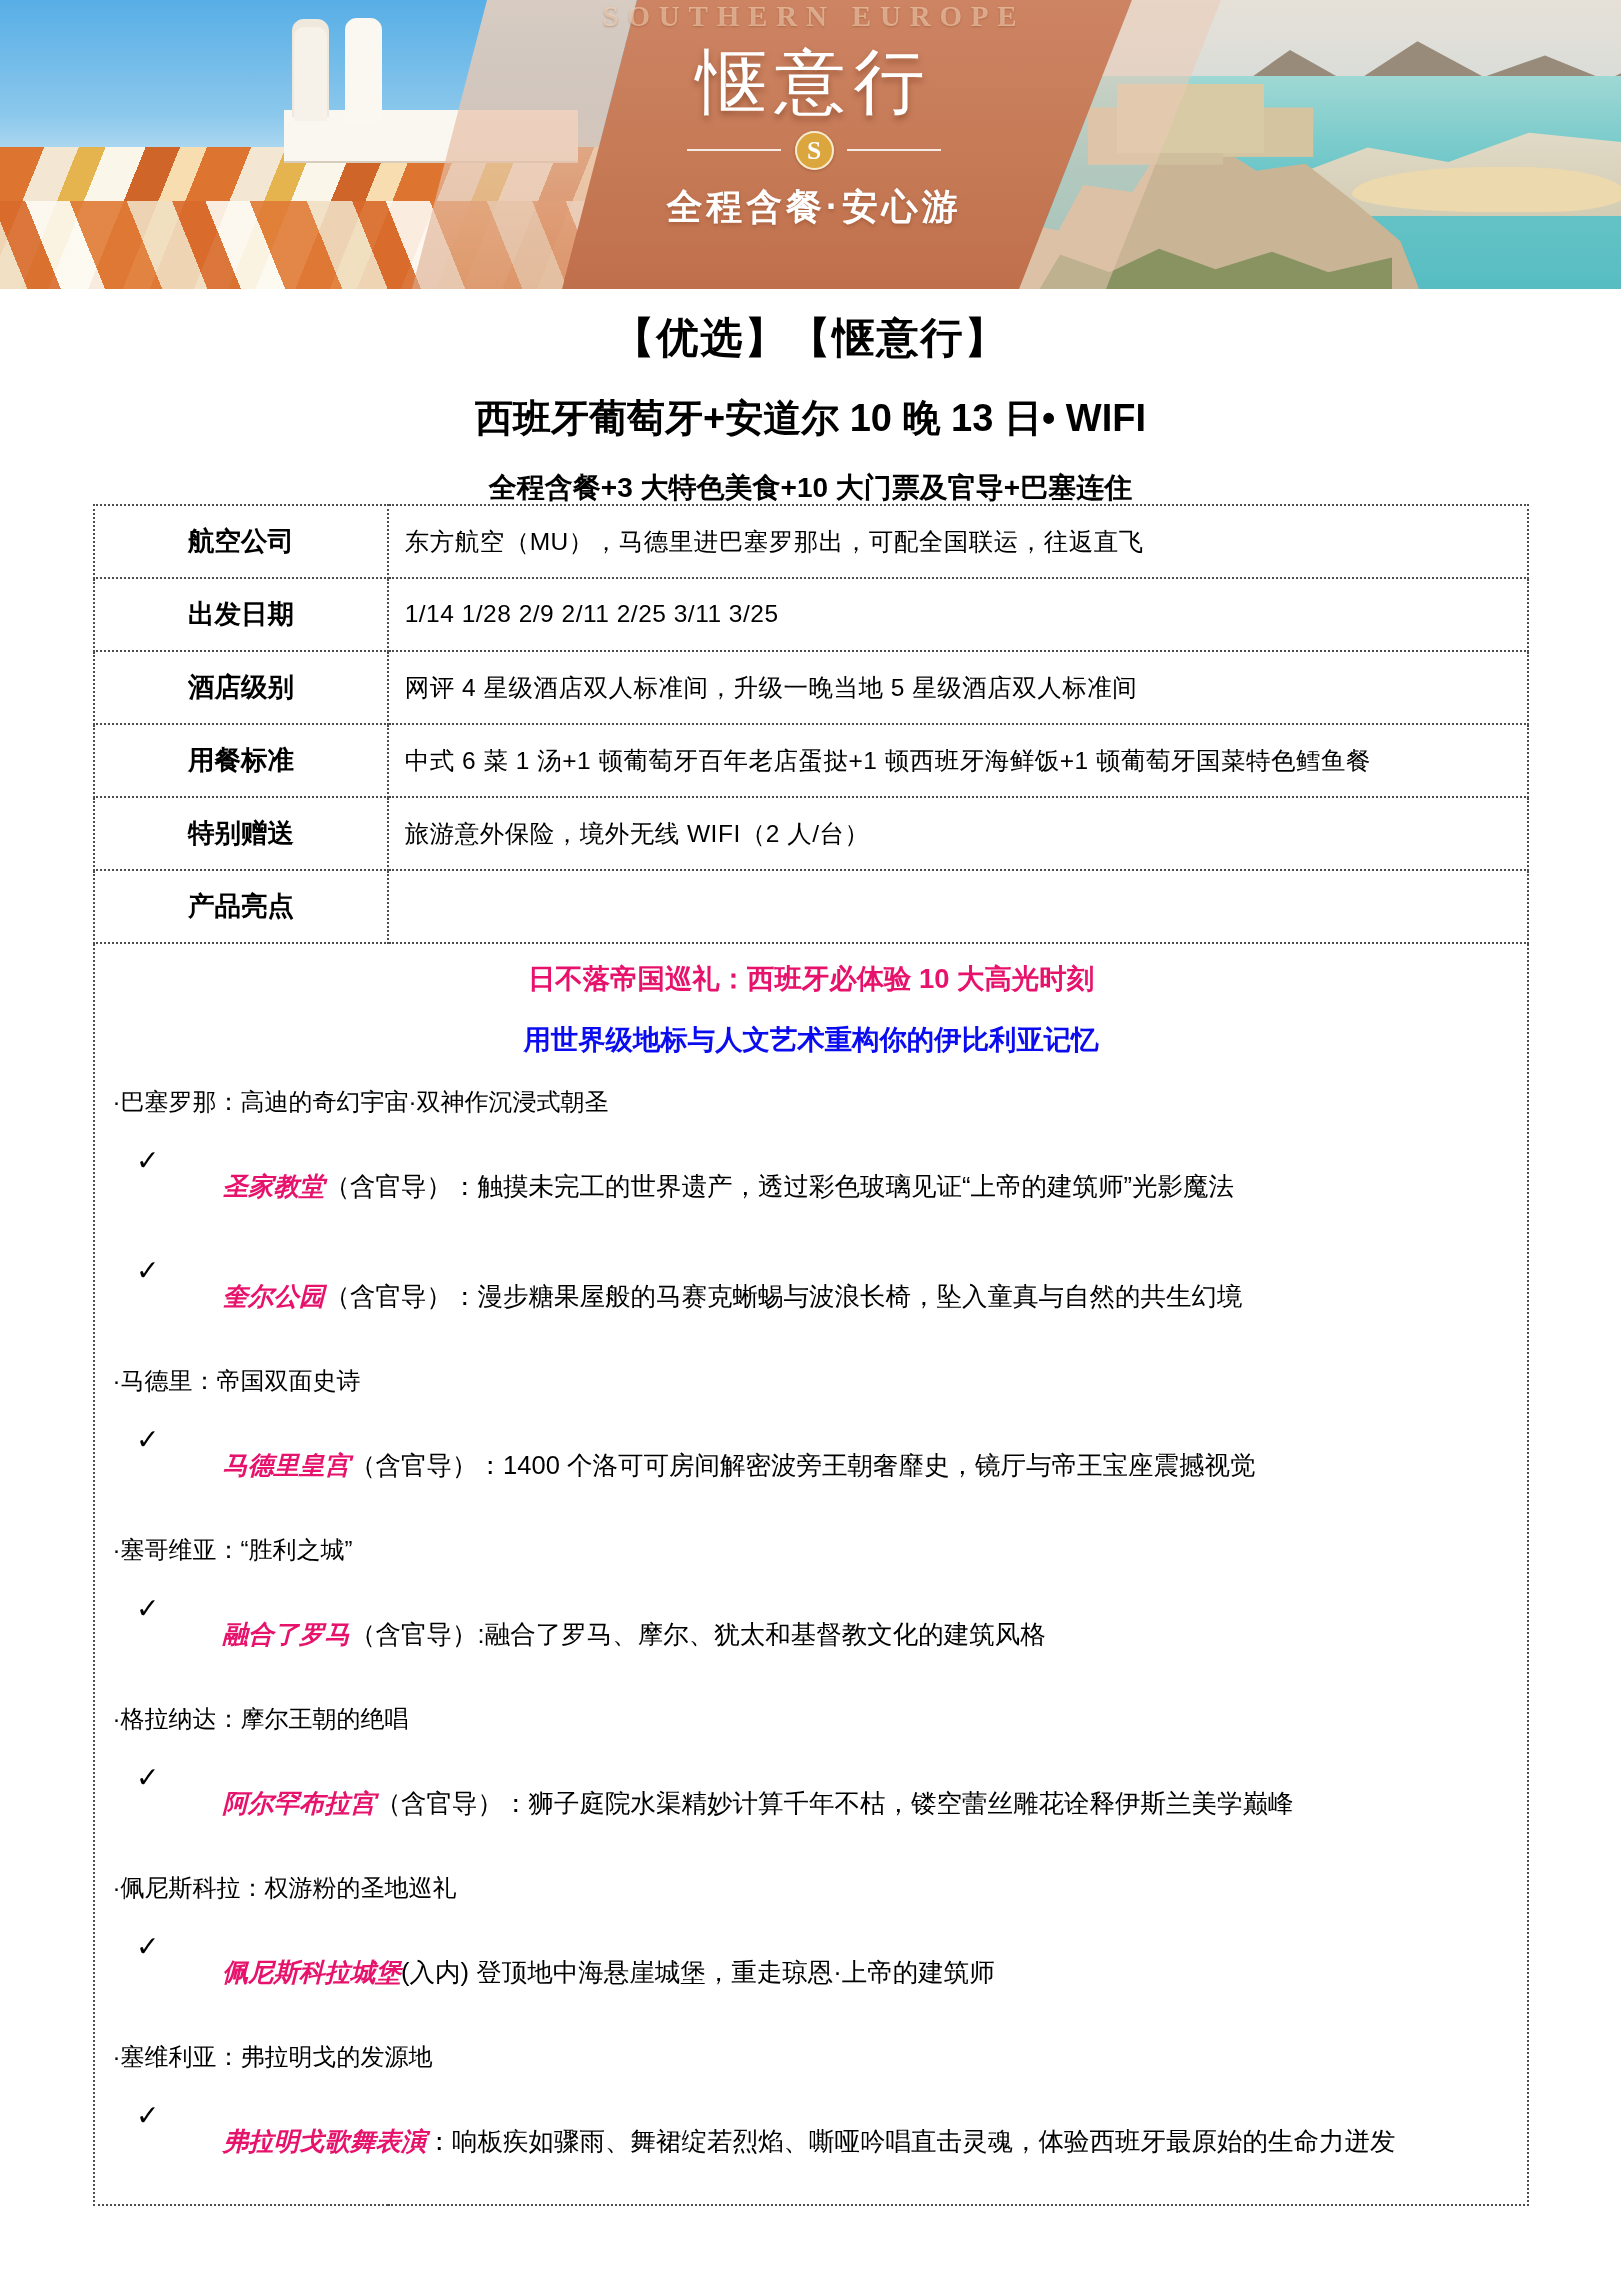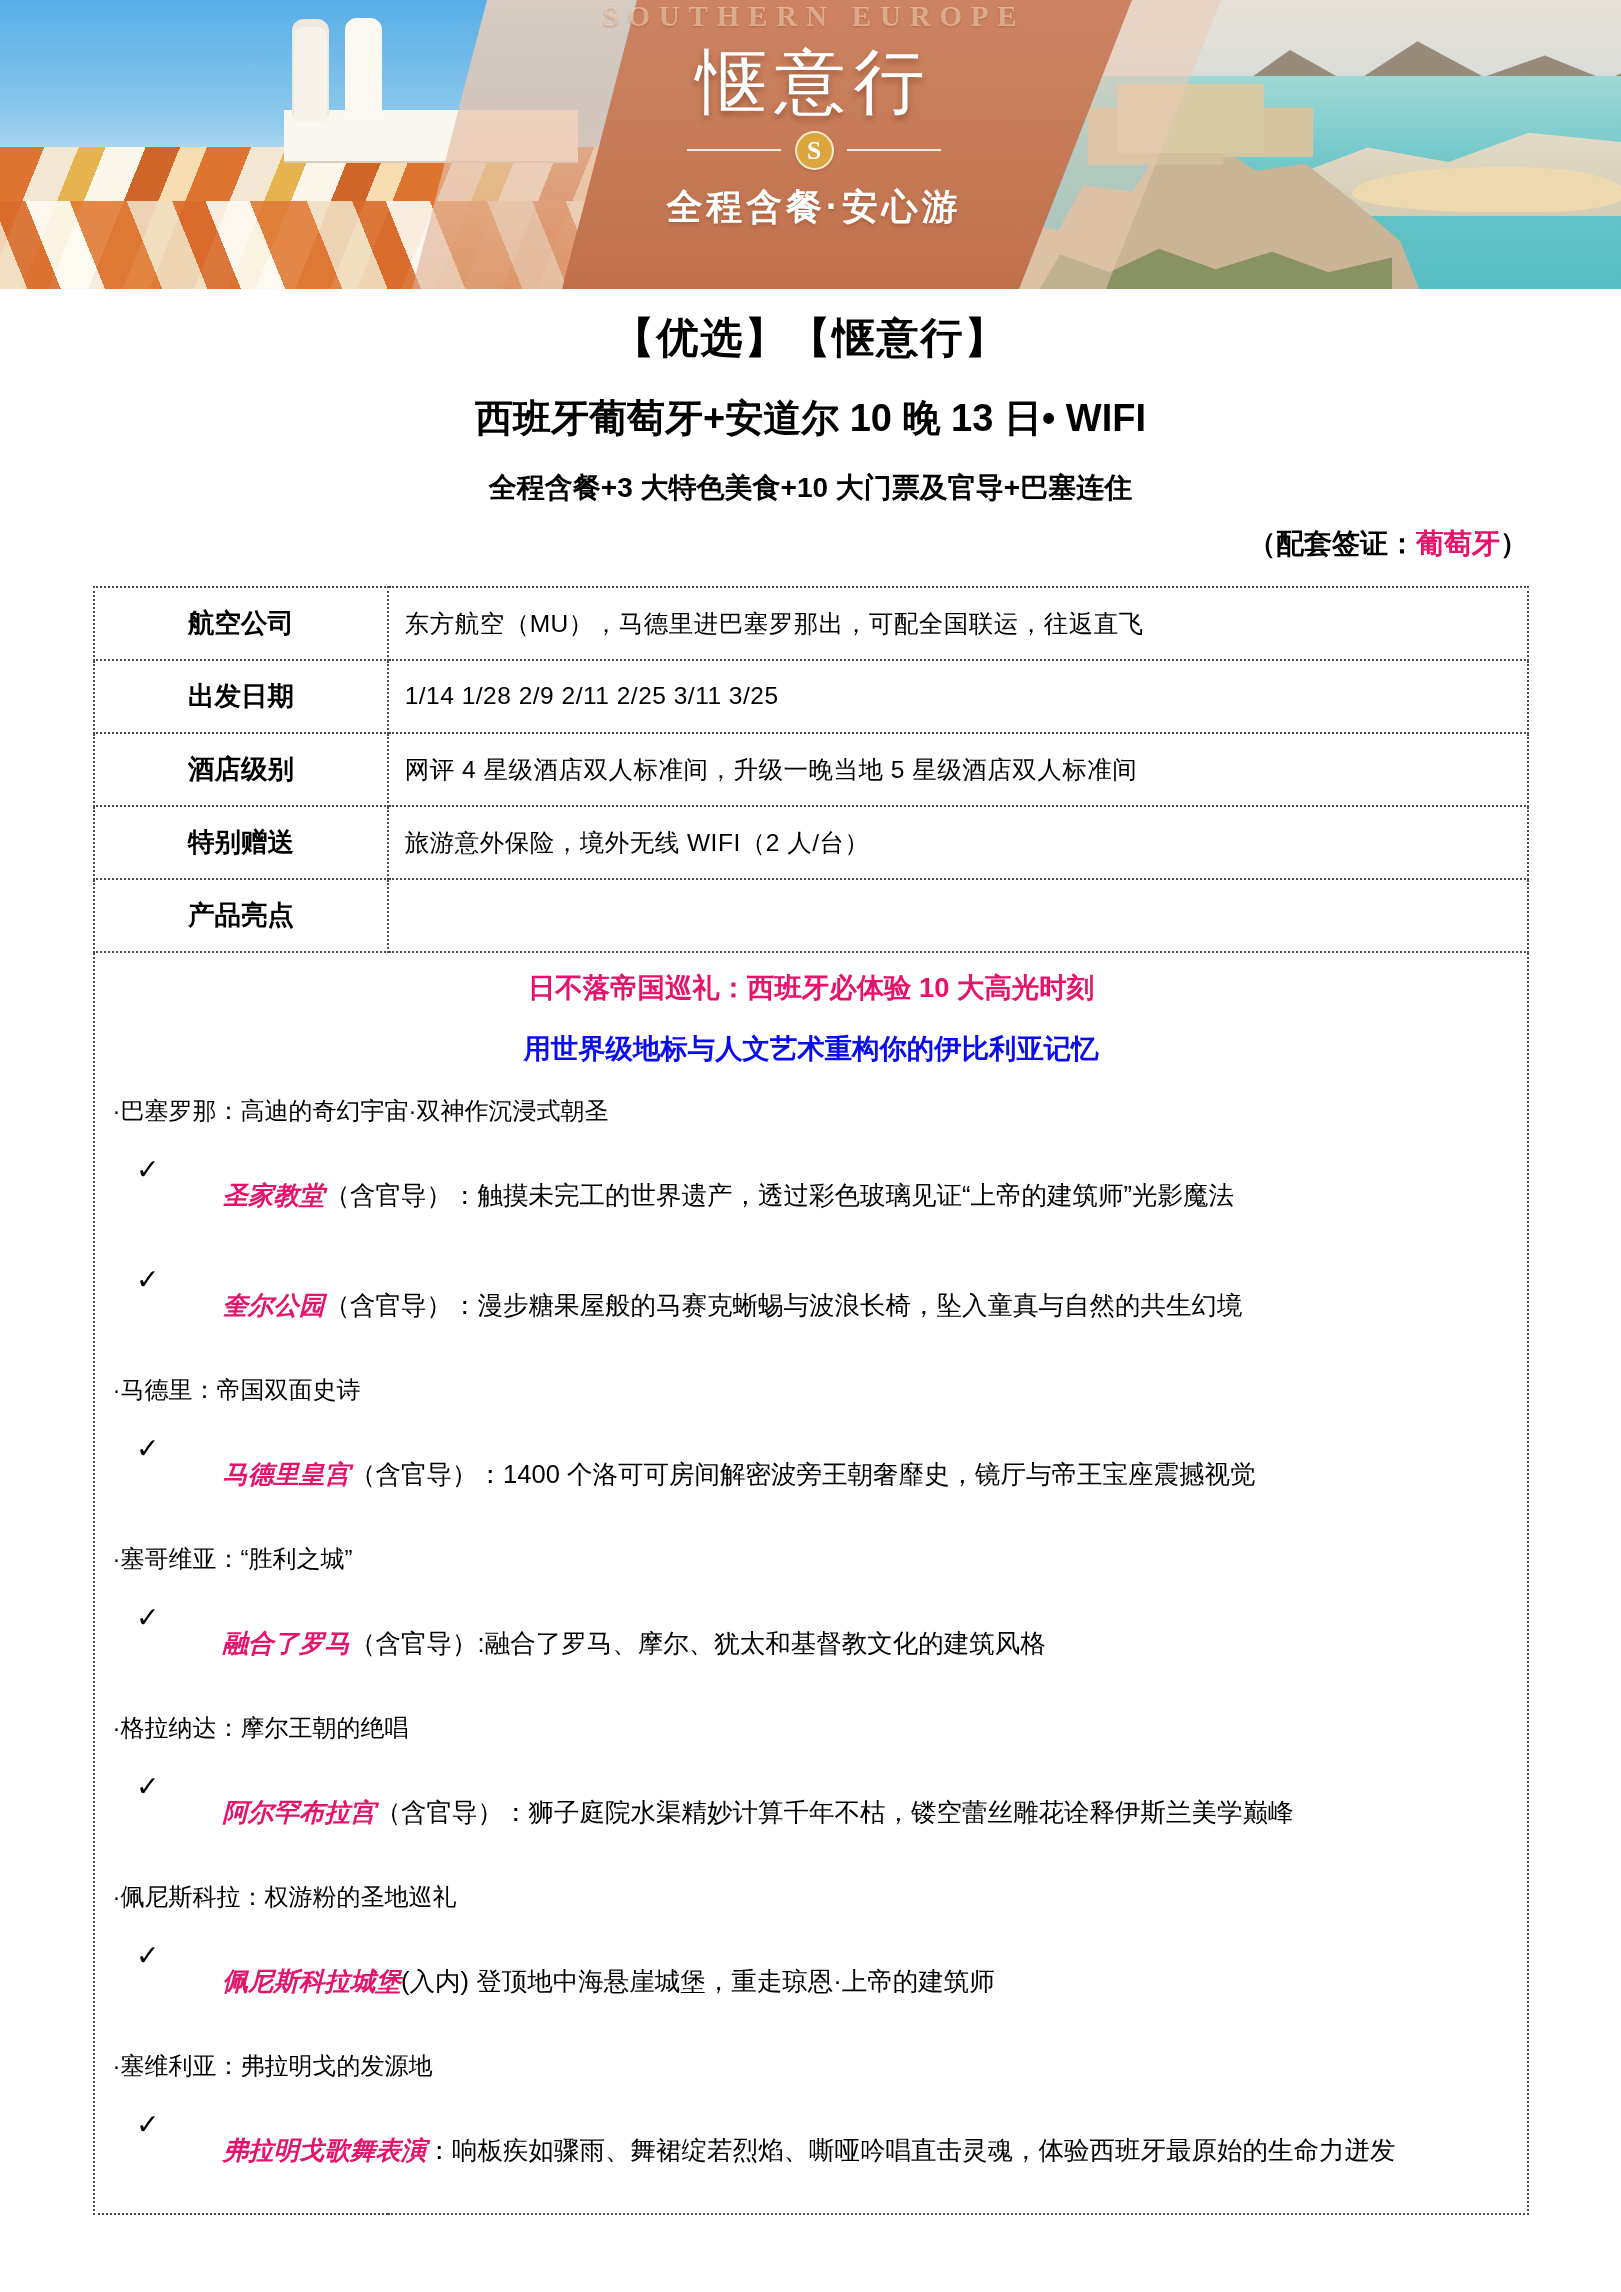--- a/index.html
+++ b/index.html
@@ -113,37 +113,38 @@
         <span class="logo-circle">S</span>
         <span class="line"></span>
       </div>
       <div class="slogan">全程含餐·安心游</div>
     </div>
   </div>
 
   <div class="t1">【优选】【惬意行】</div>
   <div class="t2">西班牙葡萄牙+安道尔 10 晚 13 日• WIFI</div>
   <div class="t3">全程含餐+3 大特色美食+10 大门票及官导+巴塞连住</div>
-  <div class="visa">
-    <span>（配套签证：</span><span class="hot">葡萄牙</span><span>）</span>
-  </div>
 
   <table class="info">
     <tbody>
       <tr>
         <td class="lbl">航空公司</td>
         <td class="val">东方航空（MU），马德里进巴塞罗那出，可配全国联运，往返直飞</td>
       </tr>
       <tr>
         <td class="lbl">出发日期</td>
         <td class="val">1/14 1/28 2/9 2/11 2/25 3/11 3/25</td>
       </tr>
       <tr>
         <td class="lbl">酒店级别</td>
         <td class="val">网评 4 星级酒店双人标准间，升级一晚当地 5 星级酒店双人标准间</td>
+      </tr>
+      <tr>
+        <td class="lbl">用餐标准</td>
+        <td class="val">中式 6 菜 1 汤+1 顿葡萄牙百年老店蛋挞+1 顿西班牙海鲜饭+1 顿葡萄牙国菜特色鳕鱼餐</td>
       </tr>
       <tr>
         <td class="lbl">特别赠送</td>
         <td class="val">旅游意外保险，境外无线 WIFI（2 人/台）</td>
       </tr>
       <tr>
         <td class="lbl">产品亮点</td>
         <td class="val"></td>
       </tr>
 

